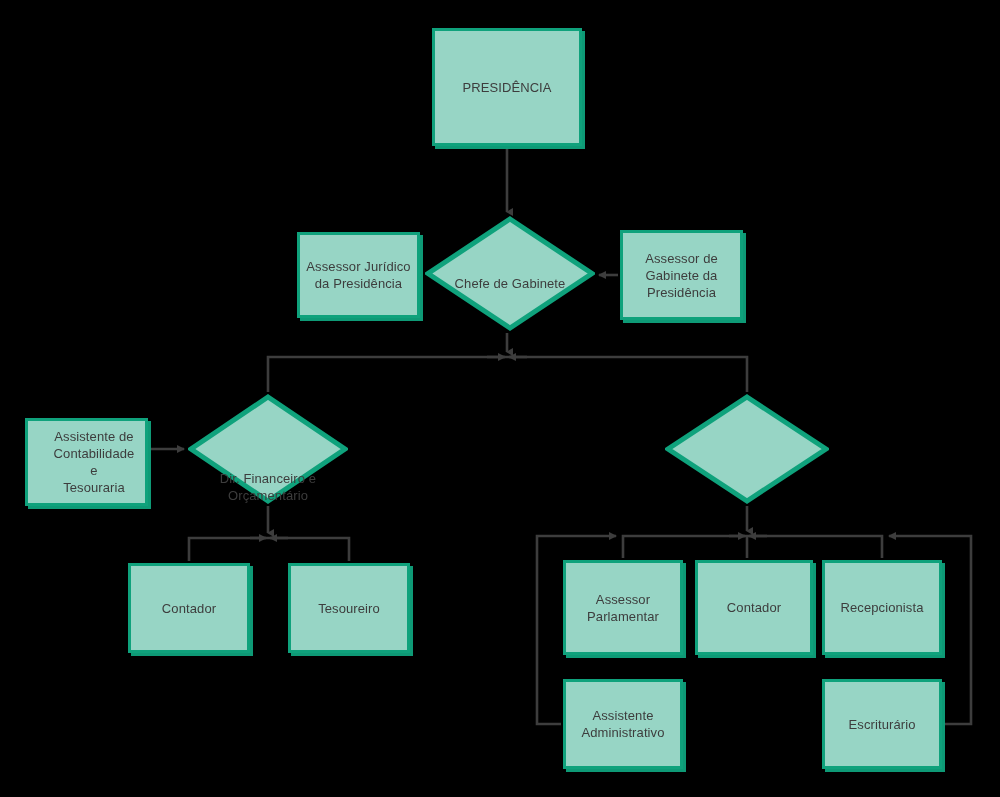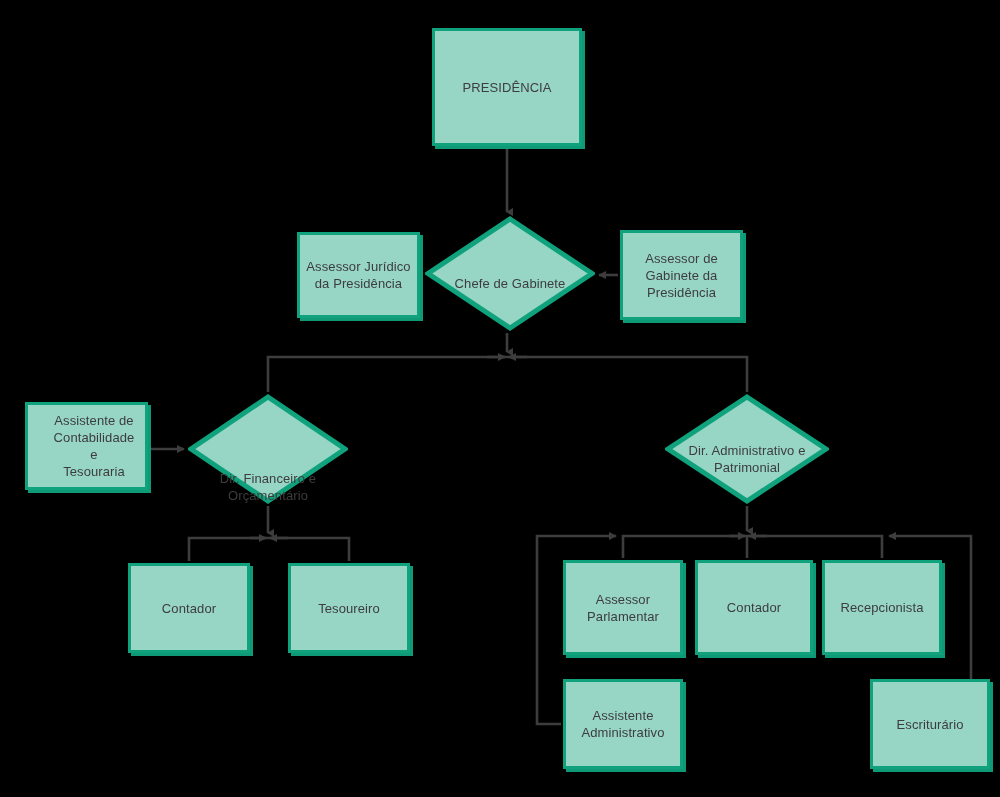--- a/index.html
+++ b/index.html
@@ -124,51 +124,50 @@
       </div>
       <div class="node diamond" style="left: 425px; top: 216px; width: 170px; height: 115px;">
         <svg class="dia-shape" viewBox="0 0 170 115" preserveAspectRatio="none">
           <path d="M85,3 L167,57.5 L85,112 L3,57.5 Z" fill="#97D5C5" stroke="#0FA27C" stroke-width="5" stroke-linejoin="miter"></path>
         </svg>
         <span class="label">Chefe de Gabinete</span>
       </div>
       <div class="node box" style="left: 620px; top: 230px; width: 123px; height: 90px;">
         <span class="label">Assessor de<br>Gabinete da<br>Presidência</span>
       </div>
-      <div class="node box" style="left: 25px; top: 402px; width: 123px; height: 88px; padding-left: 15px;">
+      <div class="node box" style="left: 25px; top: 418px; width: 123px; height: 88px; padding-left: 15px;">
         <span class="label">Assistente de<br>Contabilidade e<br>Tesouraria</span>
       </div>
       <div class="node diamond" style="left: 188px; top: 394px; width: 160px; height: 110px; align-items: flex-end;">
         <svg class="dia-shape" viewBox="0 0 160 110" preserveAspectRatio="none">
           <path d="M80,3 L157,55 L80,107 L3,55 Z" fill="#97D5C5" stroke="#0FA27C" stroke-width="5" stroke-linejoin="miter"></path>
         </svg>
         <span class="label">Dir. Financeiro e<br>Orçamentário</span>
       </div>
       <div class="node diamond" style="left: 665px; top: 394px; width: 164px; height: 110px;">
         <svg class="dia-shape" viewBox="0 0 164 110" preserveAspectRatio="none">
           <path d="M82,3 L161,55 L82,107 L3,55 Z" fill="#97D5C5" stroke="#0FA27C" stroke-width="5" stroke-linejoin="miter"></path>
         </svg>
-        <span class="label">Dir. Administrativo e<br>Patrimonial</span>
       </div>
       <div class="node box" style="left: 128px; top: 563px; width: 122px; height: 90px;">
         <span class="label">Contador</span>
       </div>
       <div class="node box" style="left: 288px; top: 563px; width: 122px; height: 90px;">
         <span class="label">Tesoureiro</span>
       </div>
       <div class="node box" style="left: 563px; top: 560px; width: 120px; height: 95px;">
         <span class="label">Assessor<br>Parlamentar</span>
       </div>
       <div class="node box" style="left: 695px; top: 560px; width: 118px; height: 95px;">
         <span class="label">Contador</span>
       </div>
       <div class="node box" style="left: 822px; top: 560px; width: 120px; height: 95px;">
         <span class="label">Recepcionista</span>
       </div>
       <div class="node box" style="left: 563px; top: 679px; width: 120px; height: 90px;">
         <span class="label">Assistente<br>Administrativo</span>
       </div>
-      <div class="node box" style="left: 822px; top: 679px; width: 120px; height: 90px; margin-left: 48px;">
+      <div class="node box" style="left: 822px; top: 679px; width: 120px; height: 90px;">
         <span class="label">Escriturário</span>
       </div>
     </div>
 
 </div>
 
 </body></html>

